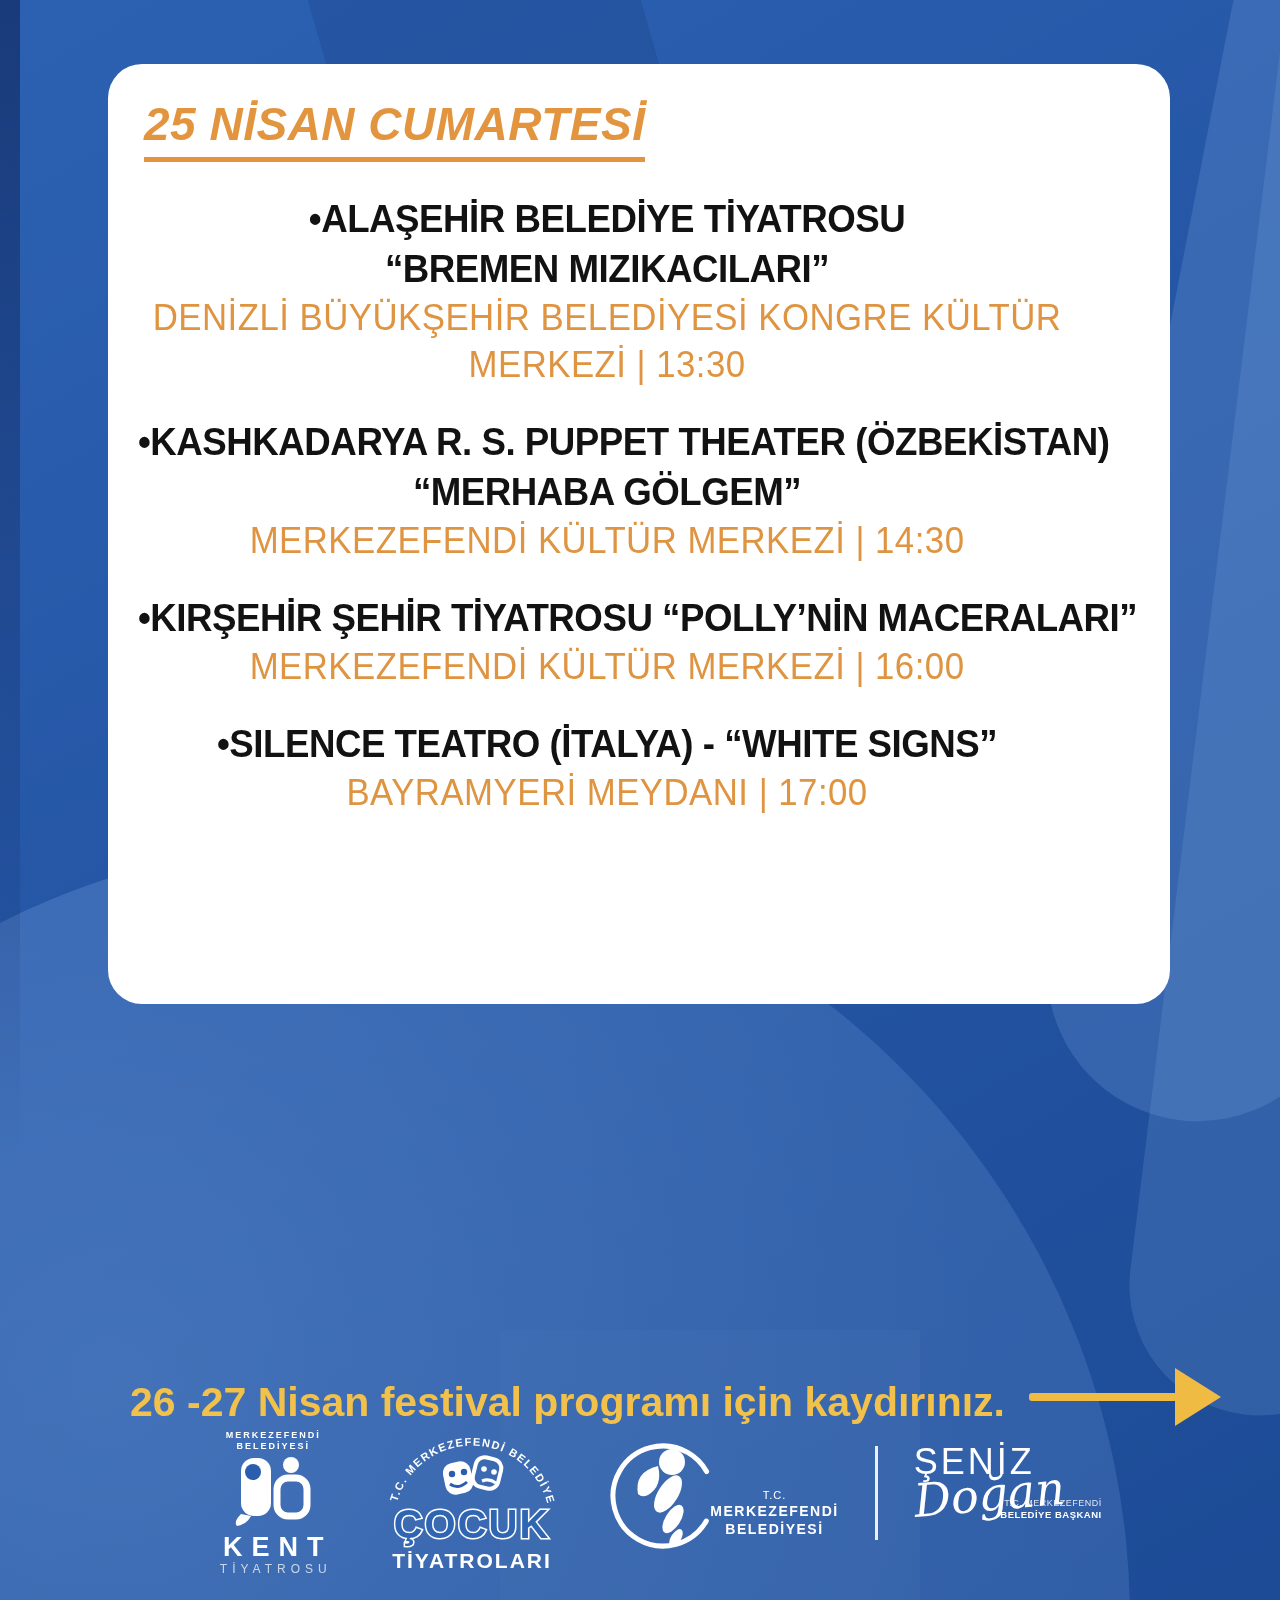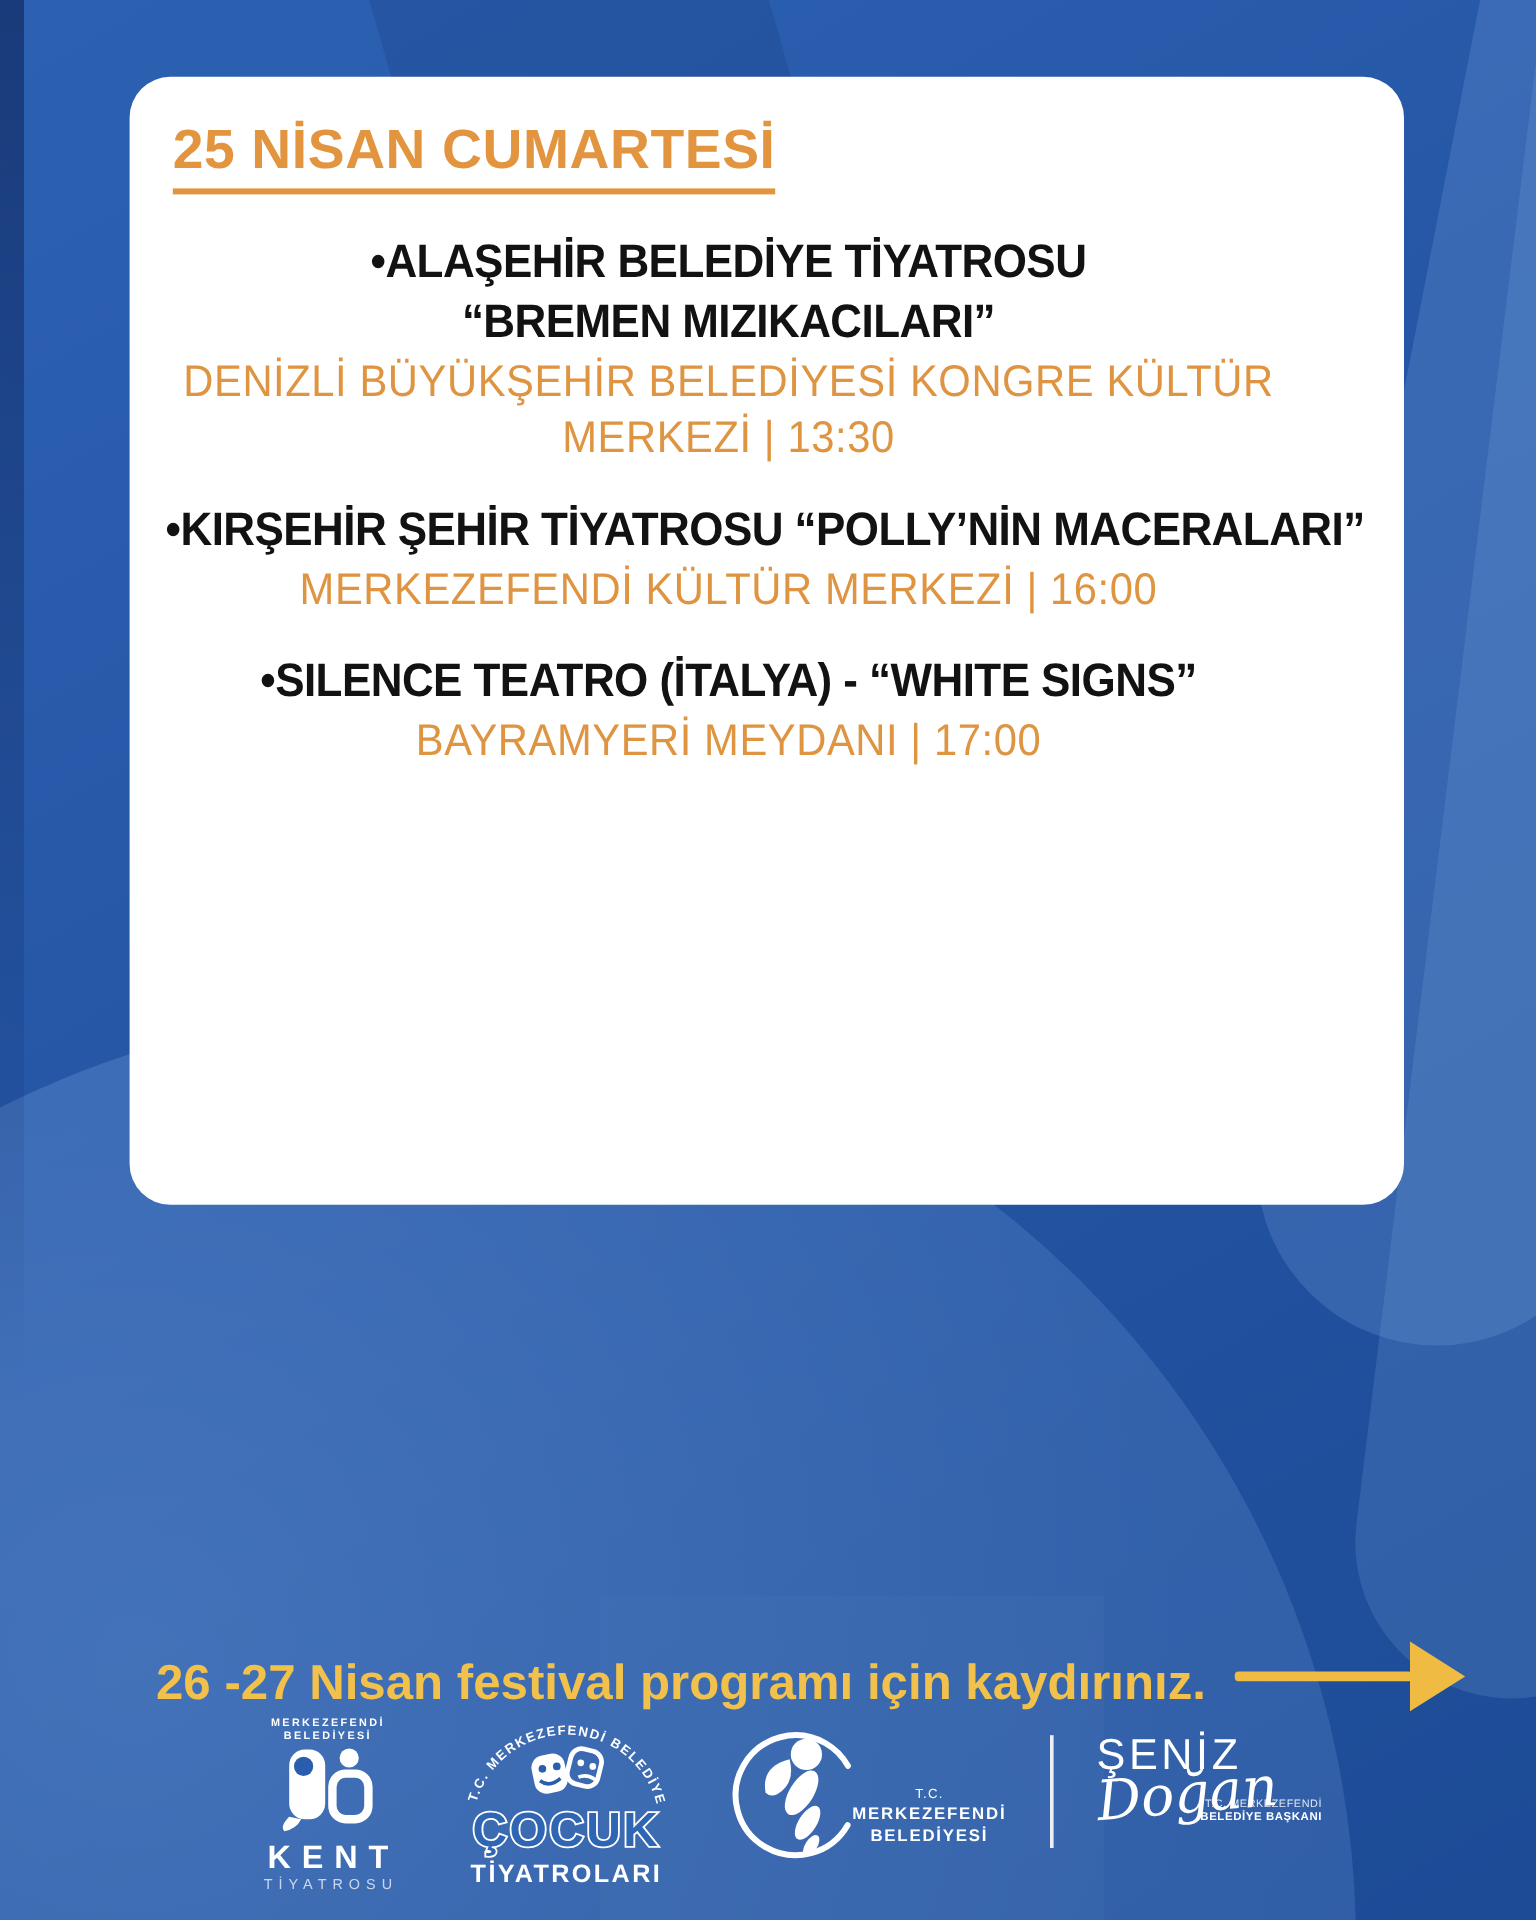--- a/index.html
+++ b/index.html
@@ -23,21 +23,21 @@
     background:rgba(70,115,180,.25);}
 
   
   .card{position:absolute;left:108px;width:1062px;background:#ffffff;border-radius:34px;
     box-sizing:border-box;padding:34px 34px 0 30px;}
   .card-day1{top:64px;height:940px;}
   .card-day2{top:1048px;height:312px;padding-top:36px;}
 
   .day-heading{display:inline-block;margin:0 0 32px 6px;
     font-size:46px;font-weight:bold;letter-spacing:.5px;line-height:52px;
-    padding-bottom:7px;border-bottom:5px solid currentColor;}
+    padding-bottom:7px;border-bottom:5px solid currentColor;font-style:italic;}
   .day1-color{color:#e2953e;}
   .day2-color{color:#1e7b37;}
 
   .event{margin:0 0 29px 0;text-align:center;}
   .etitle{display:block;font-size:39px;font-weight:bold;color:#121212;
     line-height:50px;letter-spacing:-.5px;transform:scaleX(.94);transform-origin:left center;white-space:nowrap;}
   .evenue{display:block;font-size:37px;font-weight:400;letter-spacing:.5px;
     line-height:47px;transform:scaleX(.94);transform-origin:left center;white-space:nowrap;}
   .venue-orange{color:#de9440;}
   .venue-green{color:#1e7d3b;}
@@ -88,20 +88,25 @@
   <div class="card card-day1">
     <div><h2 class="day-heading day1-color">25 NİSAN CUMARTESİ</h2></div>
 
     <div class="event">
       <span class="etitle">•ALAŞEHİR BELEDİYE TİYATROSU</span>
       <span class="etitle">“BREMEN MIZIKACILARI”</span>
       <span class="evenue venue-orange">DENİZLİ BÜYÜKŞEHİR BELEDİYESİ KONGRE KÜLTÜR</span>
       <span class="evenue venue-orange">MERKEZİ | 13:30</span>
     </div>
 
+    <div class="event">
+      <span class="etitle">•KASHKADARYA R. S. PUPPET THEATER (ÖZBEKİSTAN)</span>
+      <span class="etitle">“MERHABA GÖLGEM”</span>
+      <span class="evenue venue-orange">MERKEZEFENDİ KÜLTÜR MERKEZİ | 14:30</span>
+    </div>
 
 
     <div class="event">
       <span class="etitle">•KIRŞEHİR ŞEHİR TİYATROSU “POLLY’NİN MACERALARI”</span>
       <span class="evenue venue-orange">MERKEZEFENDİ KÜLTÜR MERKEZİ | 16:00</span>
     </div>
 
     <div class="event">
       <span class="etitle">•SILENCE TEATRO (İTALYA) - “WHITE SIGNS”</span>
       <span class="evenue venue-orange">BAYRAMYERİ MEYDANI | 17:00</span>

